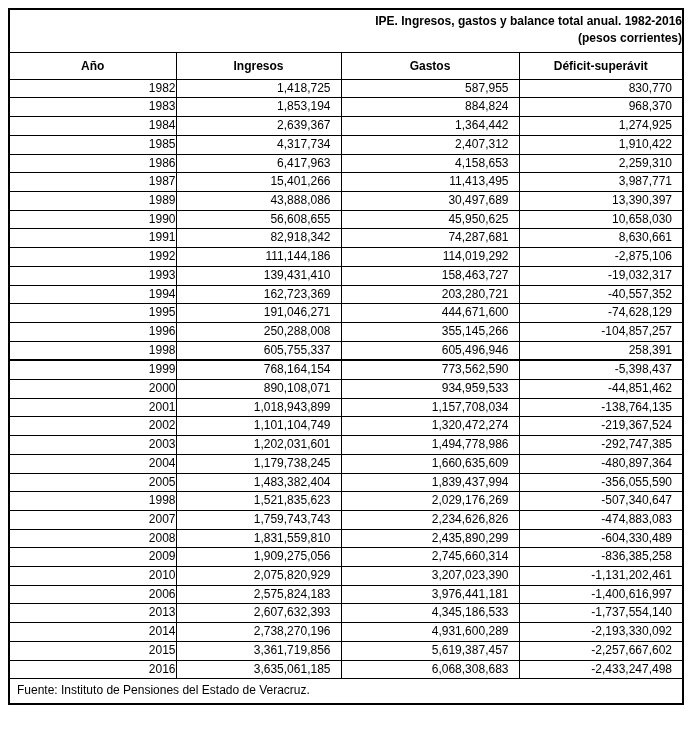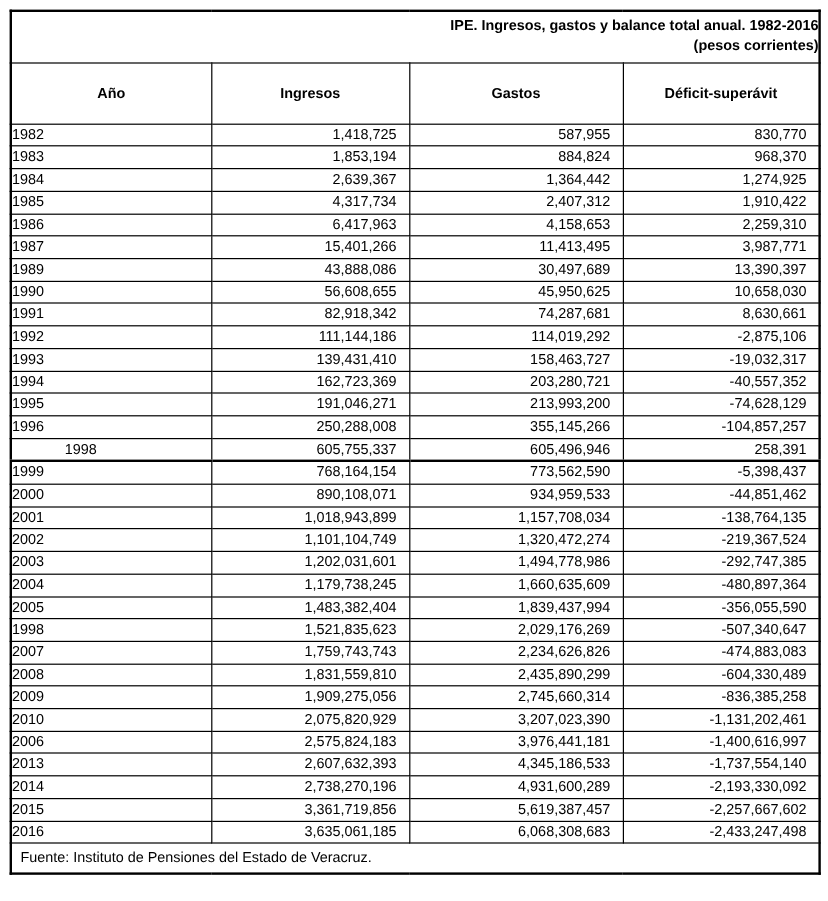--- a/index.html
+++ b/index.html
@@ -33,29 +33,29 @@
     font-weight: bold;
     text-align: right;
     padding: 3px 0 4px 0;
     line-height: 1.45;
     height: auto;
   }
   th.col-head {
     font-weight: bold;
     text-align: center;
     height: 18px;
-    padding: 16px;
+    padding: 4px;
     margin-top: 48px;
   }
   tbody td {
     height: 17.7px;
     padding: 0;
     line-height: 17.7px;
   }
-  td.year-cell { text-align: left; }
+  td.year-cell { text-align: right; }
   td.num-cell  { text-align: right; padding-right: 10px; }
   td.neg       { color: #ff0000; }
   tr.thick-divider td { border-bottom-width: 2px; padding-left: 44px; }
   td.source-cell {
     text-align: left;
     padding: 5px 6px 6px 7px;
     height: auto;
     line-height: 1.1;
   }
 </style>
@@ -153,21 +153,21 @@
         </tr>
         <tr>
           <td class="year-cell">1994</td>
           <td class="num-cell">162,723,369</td>
           <td class="num-cell">203,280,721</td>
           <td class="num-cell neg">-40,557,352</td>
         </tr>
         <tr>
           <td class="year-cell">1995</td>
           <td class="num-cell">191,046,271</td>
-          <td class="num-cell">213,993,200</td>
+          <td class="num-cell">444,671,600</td>
           <td class="num-cell neg">-74,628,129</td>
         </tr>
         <tr>
           <td class="year-cell">1996</td>
           <td class="num-cell">250,288,008</td>
           <td class="num-cell">355,145,266</td>
           <td class="num-cell neg">-104,857,257</td>
         </tr>
         <tr class="thick-divider">
           <td class="year-cell">1998</td>

